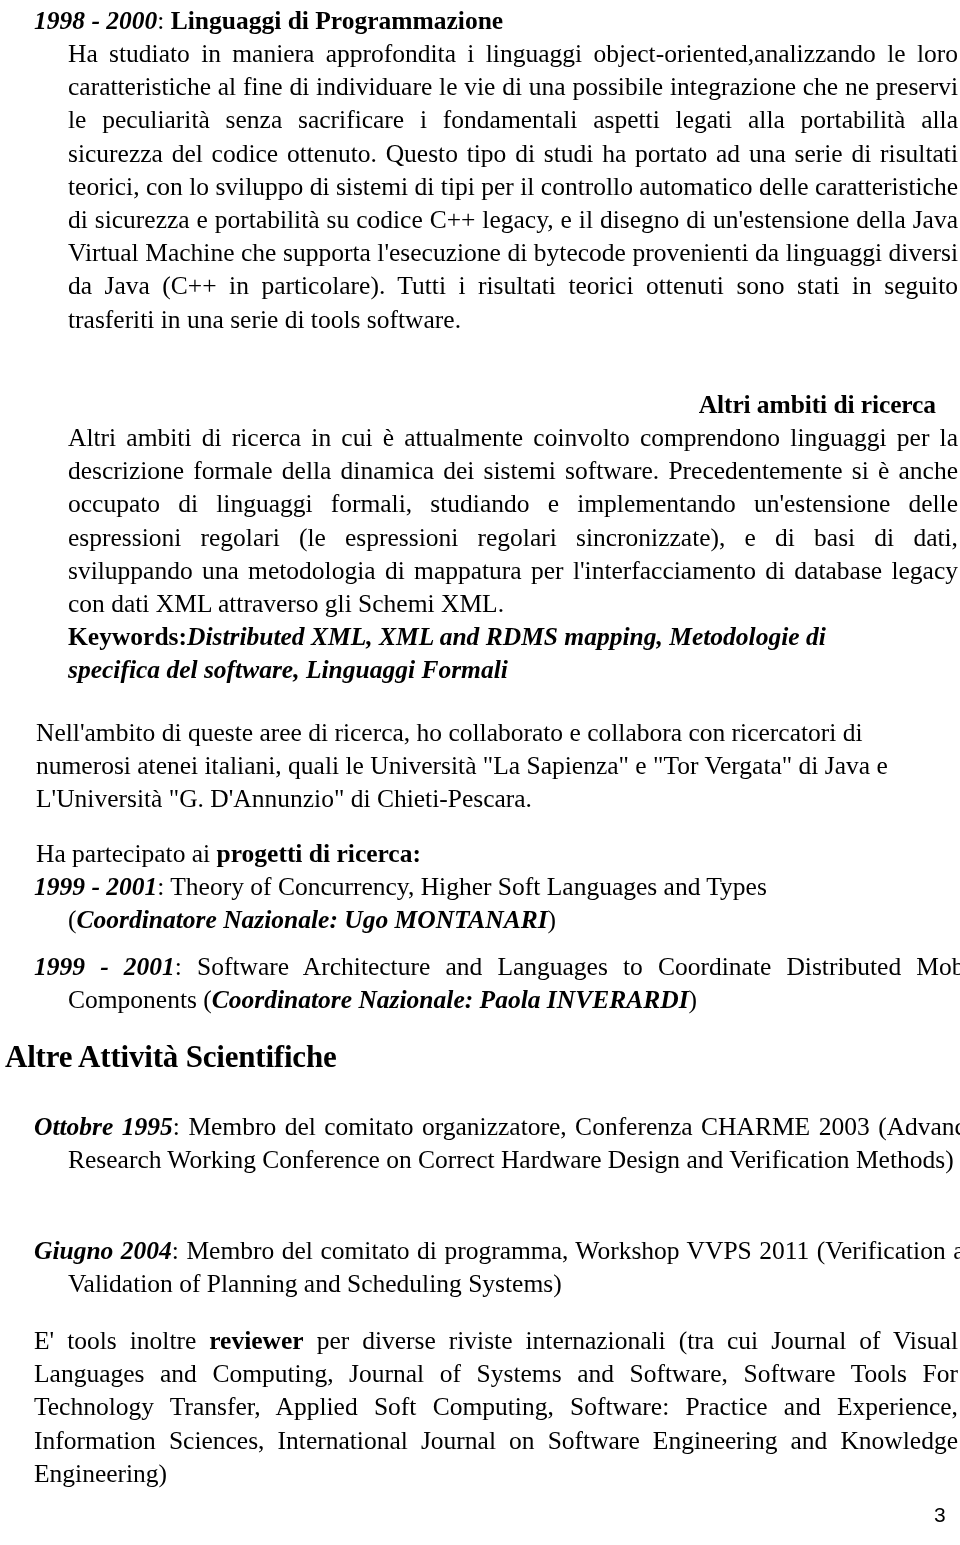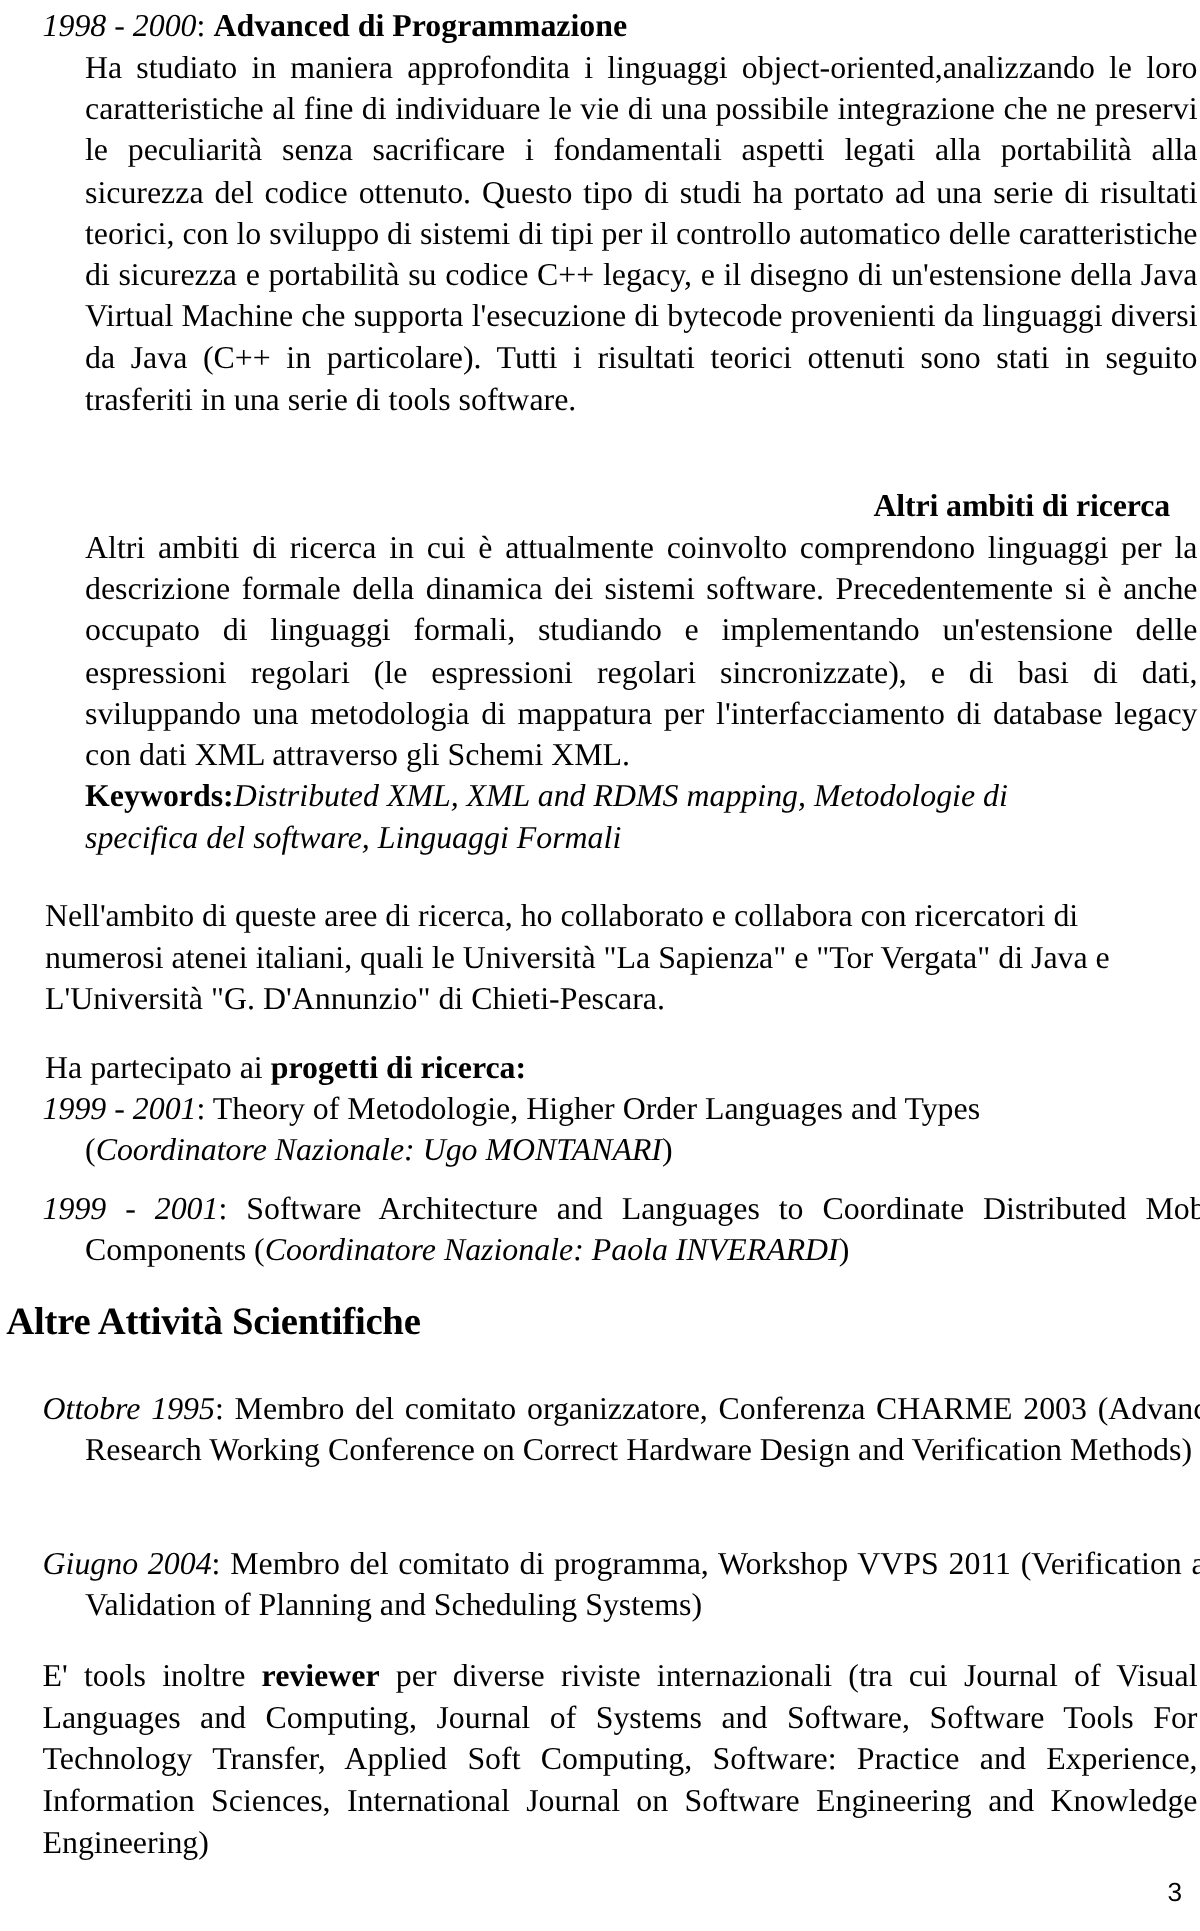--- a/index.html
+++ b/index.html
@@ -27,21 +27,21 @@
   .blk {
     position: absolute;
     font-size: 25.5px;
     line-height: 33.2px;
     text-align: justify;
     text-justify: inter-word;
     color: #000;
   }
   .blk.nojust { text-align: left; }
 
-  .i  { font-style: italic; }
+  .i  { font-style: italic; font-weight: bold; }
   .b  { font-weight: bold; }
 
   
   .head-sm {
     position: absolute;
     font-size: 25.5px;
     line-height: 33.2px;
     font-weight: bold;
     letter-spacing: -0.1px;
   }
@@ -75,41 +75,41 @@
   }
   .hang > .lastline { display: inline; }
 </style>
 </head>
 <body>
 
 <div class="page">
   <div class="content">
 
     <div class="blk nojust" style="left:34px; top:4px; width:900px;">
-      <span class="i">1998 - 2000</span><span>: </span><span class="b">Advanced di Programmazione</span>
+      <span class="i">1998 - 2000</span><span>: </span><span class="b">Linguaggi di Programmazione</span>
     </div>
 
     <div class="blk" style="left:68px; top:37px; width:890px;">Ha studiato in maniera approfondita i linguaggi object-oriented,analizzando le loro caratteristiche al fine di individuare le vie di una possibile integrazione che ne preservi le peculiarità senza sacrificare i fondamentali aspetti legati alla portabilità alla sicurezza del codice ottenuto. Questo tipo di studi ha portato ad una serie di risultati teorici, con lo sviluppo di sistemi di tipi per il controllo automatico delle caratteristiche di sicurezza e portabilità su codice C++ legacy, e il disegno di un'estensione della Java Virtual Machine che supporta l'esecuzione di bytecode provenienti da linguaggi diversi da Java (C++ in particolare). Tutti i risultati teorici ottenuti sono stati in seguito trasferiti in una serie di tools software.</div>
 
     <div class="head-sm" style="left:36px; top:388px; width:900px;text-align:right;">Altri ambiti di ricerca</div>
 
     <div class="blk" style="left:68px; top:421px; width:890px;">Altri ambiti di ricerca in cui è attualmente coinvolto comprendono linguaggi per la descrizione formale della dinamica dei sistemi software. Precedentemente si è anche occupato di linguaggi formali, studiando e implementando un'estensione delle espressioni regolari (le espressioni regolari sincronizzate), e di basi di dati, sviluppando una metodologia di mappatura per l'interfacciamento di database legacy con dati XML attraverso gli Schemi XML.</div>
 
     <div class="blk nojust" style="left:68px; top:620px; width:830px;">
       <span class="b">Keywords:</span><span class="i">Distributed XML, XML and RDMS mapping, Metodologie di specifica del software, Linguaggi Formali</span>
     </div>
 
     <div class="blk nojust" style="left:36px; top:716px; width:922px;">Nell'ambito di queste aree di ricerca, ho collaborato e collabora con ricercatori di numerosi atenei italiani, quali le Università "La Sapienza" e "Tor Vergata" di Java e L'Università "G. D'Annunzio" di Chieti-Pescara.</div>
 
     <div class="blk nojust" style="left:36px; top:837px; width:900px;">
       <span>Ha partecipato ai </span><span class="b">progetti di ricerca:</span>
     </div>
 
     <div class="hang" style="left:34px; top:870px; width:922px;">
-      <span class="i">1999 - 2001</span><span>: </span><span>Theory of Metodologie, Higher Order Languages and Types</span>
+      <span class="i">1999 - 2001</span><span>: </span><span>Theory of Concurrency, Higher Soft Languages and Types</span>
       <span class="lastline"><br><span>(</span><span class="i">Coordinatore Nazionale: Ugo MONTANARI</span><span>)</span></span>
     </div>
 
     <div class="hang" style="left:34px; top:950px; width:922px;">
       <span class="i">1999 - 2001</span><span>: </span><span>Software Architecture and Languages to Coordinate Distributed Mobile Components </span><span>(</span><span class="i">Coordinatore Nazionale: Paola INVERARDI</span><span>)</span>
     </div>
 
     <div class="head-lg" style="left:5px; top:1040px; width:920px;">Altre Attività Scientifiche</div>
 
     <div class="hang" style="left:34px; top:1110px; width:922px;">

